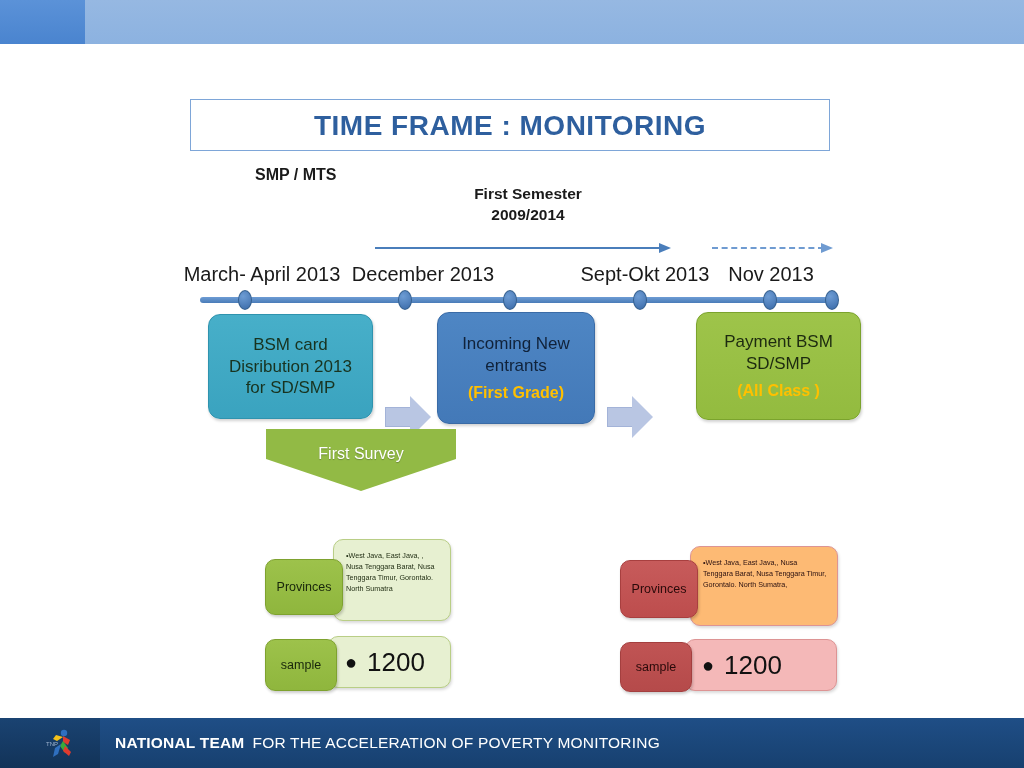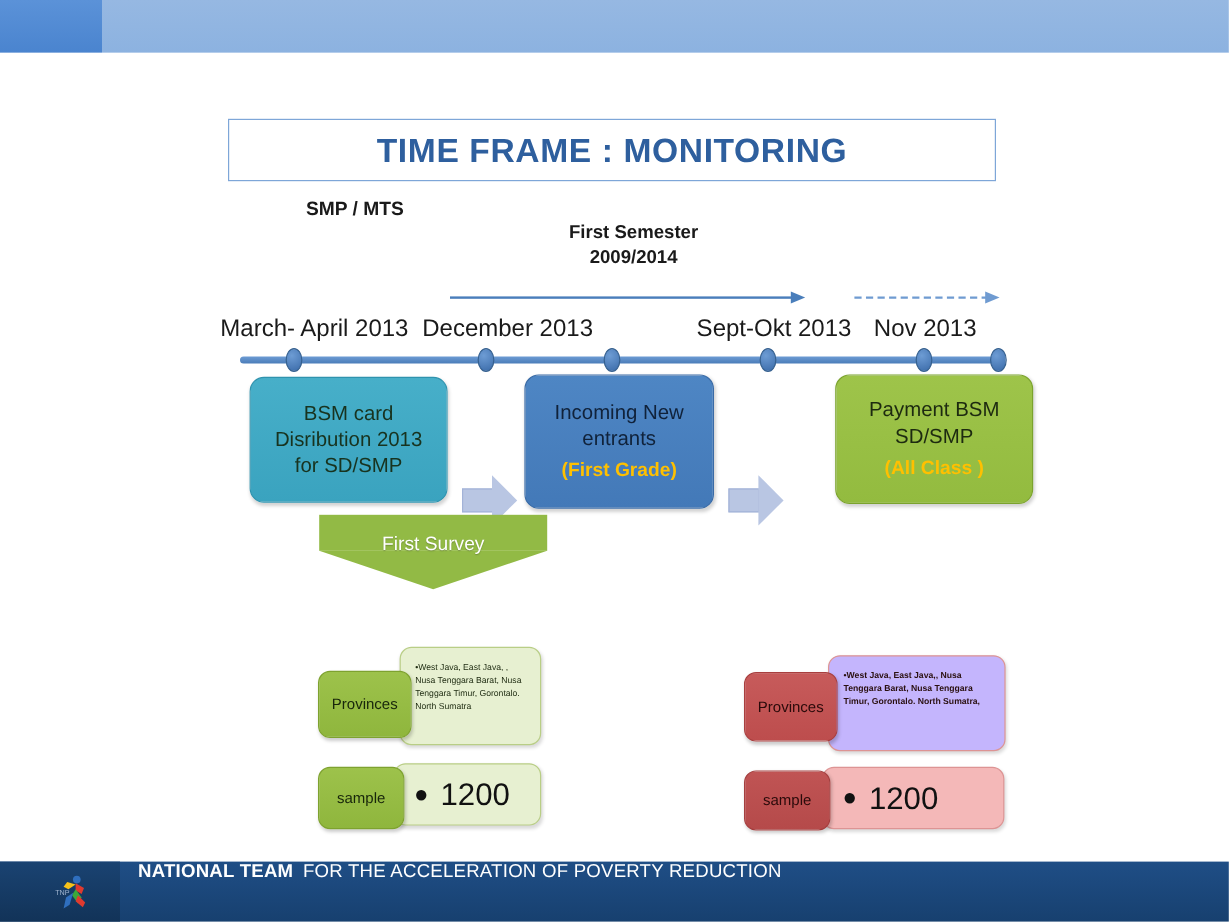--- a/index.html
+++ b/index.html
@@ -113,34 +113,34 @@
   #g-prov-field{left:333px;top:495px;width:118px;height:82px;
     background:#e7f0d1;border:1px solid #b9ce86;}
   #g-sample-tag{left:265px;top:595px;width:72px;height:52px;
     background:linear-gradient(to bottom,#9dc24b,#8fb63d);border:1px solid #7ea22f;color:#18260b;}
   #g-sample-num{left:328px;top:592px;width:123px;height:52px;
     background:#e7f0d1;border:1px solid #b9ce86;}
   
   #r-prov-tag{left:620px;top:516px;width:78px;height:58px;
     background:linear-gradient(to bottom,#c75b5b,#bd4d4d);border:1px solid #a83f3f;color:#2a0a0a;}
   #r-prov-field{left:690px;top:502px;width:148px;height:80px;
-    background:#c4b5fd;border:1px solid #dd9494;color:#2a1010;font-weight:bold;}
+    background:#fdba74;border:1px solid #dd9494;color:#2a1010;}
   #r-sample-tag{left:620px;top:598px;width:72px;height:50px;
     background:linear-gradient(to bottom,#c05454,#b54a4a);border:1px solid #a43f3f;color:#2a0a0a;}
   #r-sample-num{left:685px;top:595px;width:152px;height:52px;
     background:#f4b8b8;border:1px solid #dd9494;}
 
   
   .footer{position:absolute;left:0;top:718px;width:1024px;height:50px;
     background:linear-gradient(to bottom,#1f4e86,#17406f);}
   .footer-left{position:absolute;left:0;top:0;width:100px;height:50px;
     background:linear-gradient(to bottom,#1a4372,#123358);}
   .logo{position:absolute;left:44px;top:726px;width:36px;height:36px;}
   .footer-text{position:absolute;left:115px;top:718px;height:50px;
-    display:flex;color:#ffffff;font-size:15.5px;letter-spacing:.2px;}
+    display:flex;align-items:center;color:#ffffff;font-size:15.5px;letter-spacing:.2px;}
   .footer-text b{font-weight:bold;margin-right:8px;}
 </style>
 </head>
 <body>
 
 <div class="topbar">
   <div class="topbar-dark"></div>
   <div class="topbar-light"></div>
 </div>
 
@@ -252,14 +252,14 @@
     <path d="M19 10 L26 14 L24 19 L19 16 Z" fill="#e03a2f"></path>
     <path d="M19 11 L13 15 L9 13 L12 9 Z" fill="#f5c21a"></path>
     <path d="M19 15 L24 22 L21 27 L16 20 Z" fill="#3aa83a"></path>
     <path d="M17 18 L14 28 L9 31 L11 22 Z" fill="#2f6fbf"></path>
     <path d="M21 20 L27 26 L25 30 L19 25 Z" fill="#e03a2f"></path>
     <text x="2" y="20" font-size="6" fill="#9fb4cf" font-family="Liberation Sans, sans-serif">TNP</text>
   </svg>
 </div>
 <div class="footer-text">
   <b>NATIONAL TEAM</b>
-  <span>FOR THE ACCELERATION OF POVERTY REDUCTION</span>
+  <span>FOR THE ACCELERATION OF POVERTY MONITORING</span>
 </div>
 
 </body></html>

